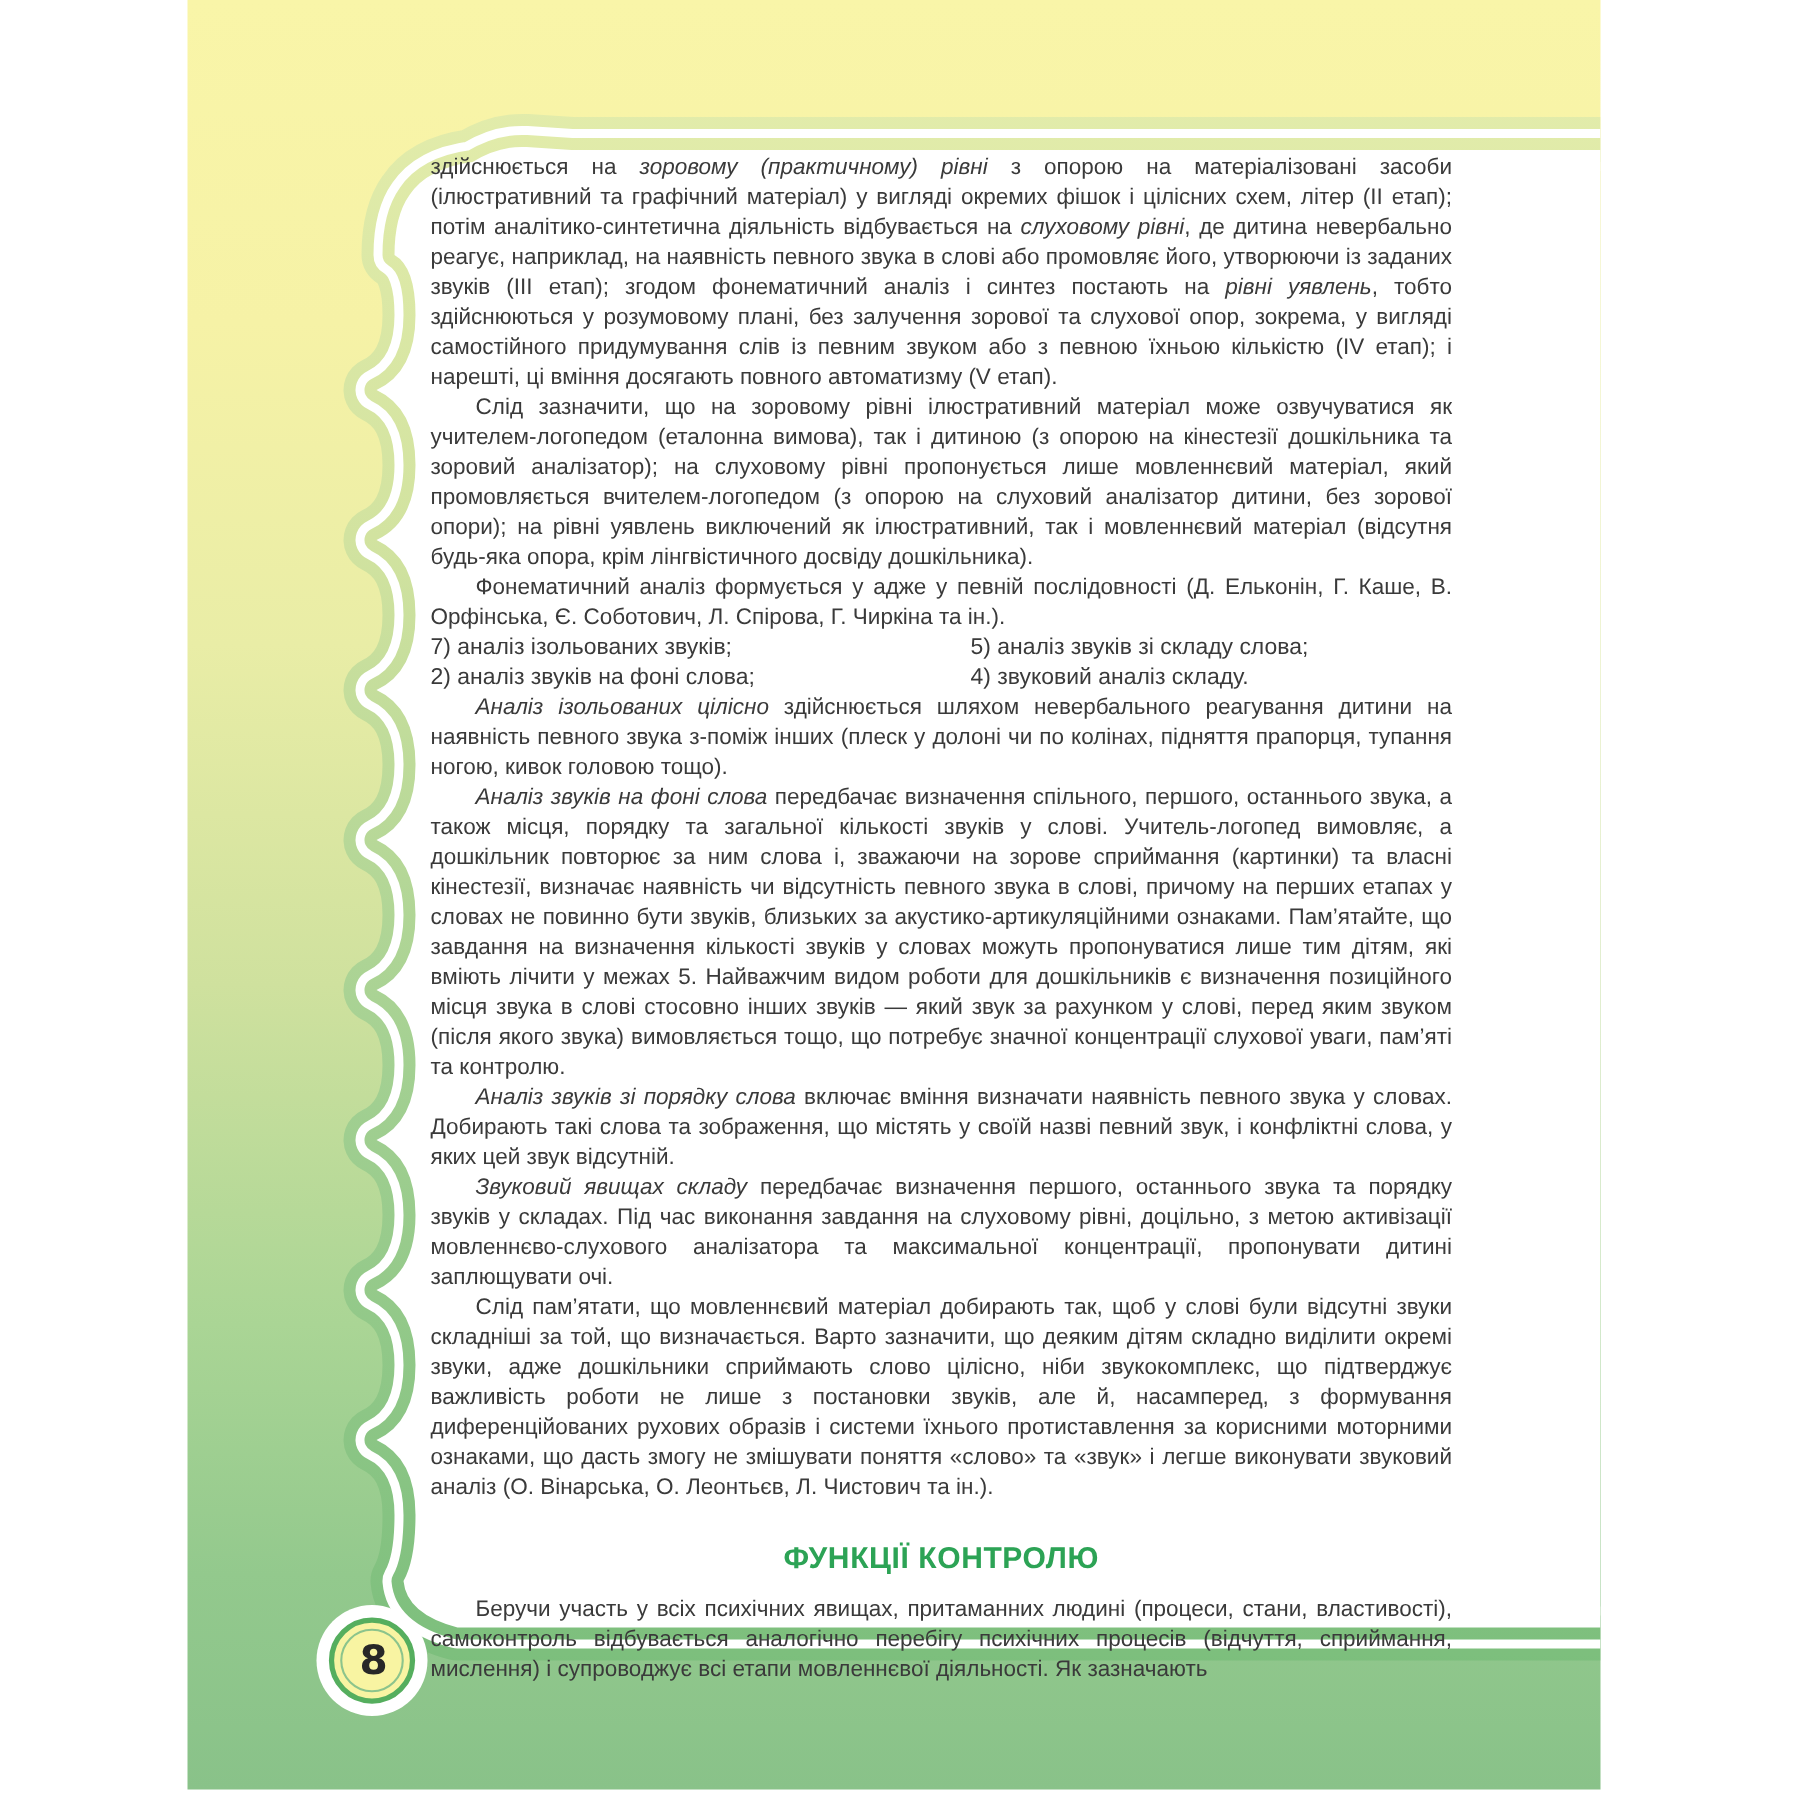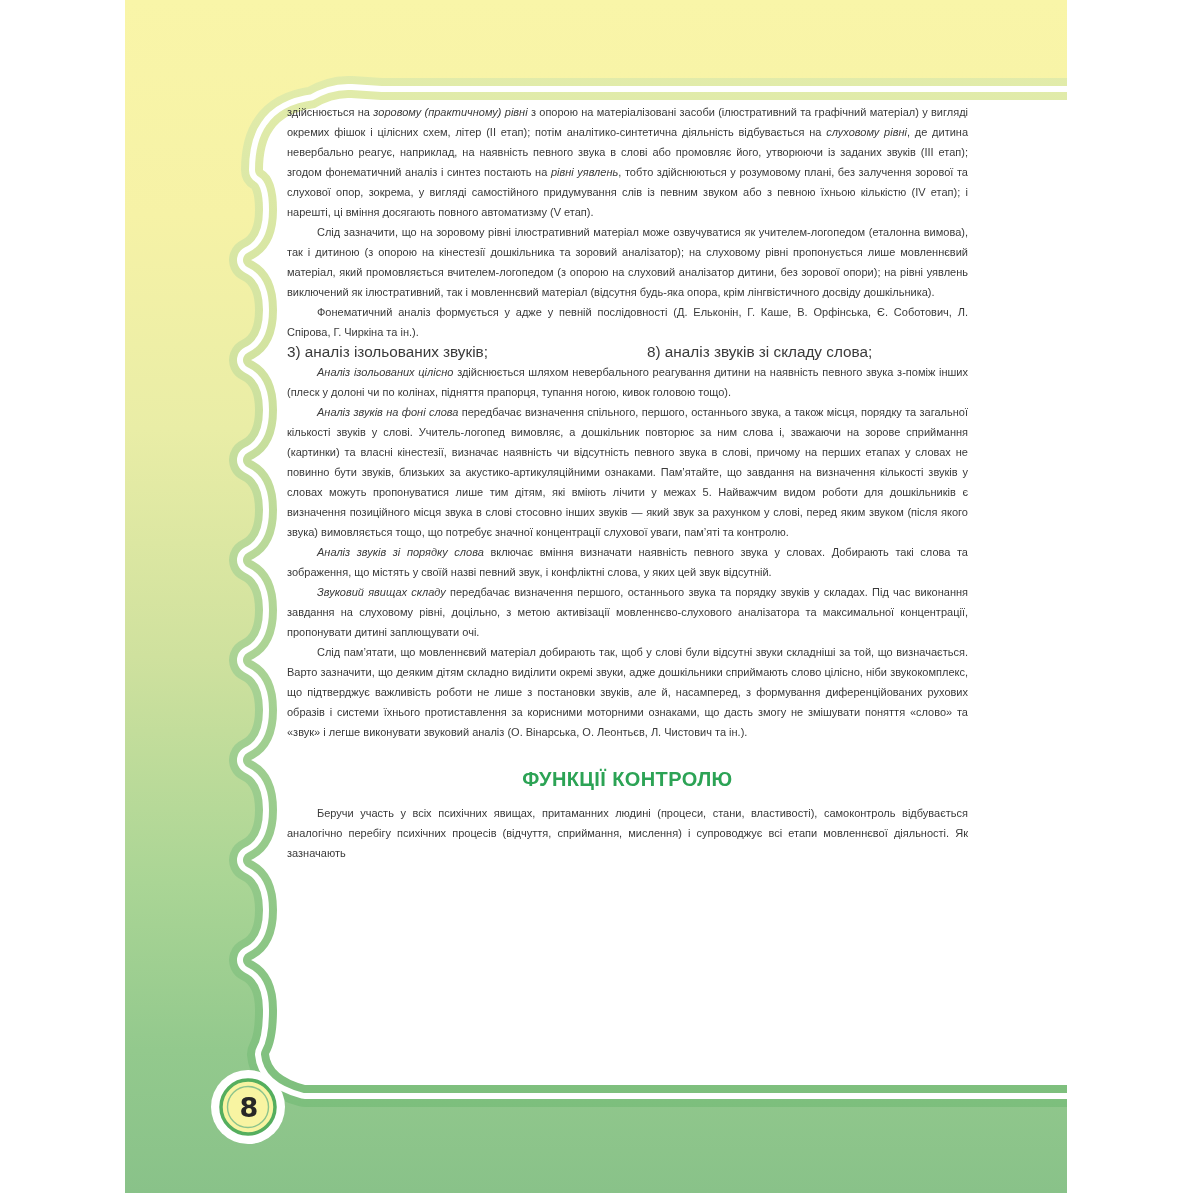--- a/index.html
+++ b/index.html
@@ -13,21 +13,21 @@
       #f9f5a8 0%, #f6f2a6 18%, #e9eda6 36%, #cfe19e 55%,
       #aad595 74%, #93c98d 88%, #89c289 100%);
     overflow:hidden;
   }
   .decor{position:absolute;left:0;top:0;width:942px;height:1193px;}
   .text-col{
     position:absolute;left:162px;top:102px;width:681px;
     color:#3a3a3a;
   }
   .para{
-    margin:0;font-size:11px;line-height:20px;text-align:justify;
+    margin:0;font-size:15px;line-height:20px;text-align:justify;
     color:#3a3a3a;
   }
   .para.ind{text-indent:30px;}
   .it{font-style:italic;}
   .list2{display:flex;font-size:15.3px;line-height:20px;margin:0;}
   .list2 .col{display:block;}
   .list2 .col.left{width:360px;flex:0 0 360px;}
   .list2 .col.right{flex:1;}
   .li{white-space:nowrap;}
   .sec-h{
@@ -81,24 +81,26 @@
   </svg>
 
   <div class="badge-num">8</div>
 
   <div class="text-col" id="text-flow">
       <p class="para"><span>здійснюється на </span><span class="it">зоровому (практичному) рівні</span><span> з опорою на матеріалізовані засоби (ілюстративний та графічний матеріал) у вигляді окремих фішок і цілісних схем, літер (ІІ етап); потім аналітико-синтетична діяльність відбувається на </span><span class="it">слуховому рівні</span><span>, де дитина невербально реагує, наприклад, на наявність певного звука в слові або промовляє його, утворюючи із заданих звуків (ІІІ етап); згодом фонематичний аналіз і синтез постають на </span><span class="it">рівні уявлень</span><span>, тобто здійснюються у розумовому плані, без залучення зорової та слухової опор, зокрема, у вигляді самостійного придумування слів із певним звуком або з певною їхньою кількістю (IV етап); і нарешті, ці вміння досягають повного автоматизму (V етап).</span></p>
       <p class="para ind"><span>Слід зазначити, що на зоровому рівні ілюстративний матеріал може озвучуватися як учителем-логопедом (еталонна вимова), так і дитиною (з опорою на кінестезії дошкільника та зоровий аналізатор); на слуховому рівні пропонується лише мовленнєвий матеріал, який промовляється вчителем-логопедом (з опорою на слуховий аналізатор дитини, без зорової опори); на рівні уявлень виключений як ілюстративний, так і мовленнєвий матеріал (відсутня будь-яка опора, крім лінгвістичного досвіду дошкільника).</span></p>
       <p class="para ind"><span>Фонематичний аналіз формується у адже у певній послідовності (Д. Ельконін, Г. Каше, В. Орфінська, Є. Соботович, Л. Спірова, Г. Чиркіна та ін.).</span></p>
       <div class="list2">
         <div class="col left">
-          <div class="li">3)  аналіз ізольованих звуків;</div>
+          <div class="li">7)  аналіз ізольованих звуків;</div>
+          <div class="li">2)  аналіз звуків на фоні слова;</div>
         </div>
         <div class="col right">
-          <div class="li">8)  аналіз звуків зі складу слова;</div>
+          <div class="li">5)  аналіз звуків зі складу слова;</div>
+          <div class="li">4)  звуковий аналіз складу.</div>
         </div>
       </div>
       <p class="para ind"><span class="it">Аналіз ізольованих цілісно</span><span> здійснюється шляхом невербального реагування дитини на наявність певного звука з-поміж інших (плеск у долоні чи по колінах, підняття прапорця, тупання ногою, кивок головою тощо).</span></p>
       <p class="para ind"><span class="it">Аналіз звуків на фоні слова</span><span> передбачає визначення спільного, першого, останнього звука, а також місця, порядку та загальної кількості звуків у слові. Учитель-логопед вимовляє, а дошкільник повторює за ним слова і, зважаючи на зорове сприймання (картинки) та власні кінестезії, визначає наявність чи відсутність певного звука в слові, причому на перших етапах у словах не повинно бути звуків, близьких за акустико-артикуляційними ознаками. Пам’ятайте, що завдання на визначення кількості звуків у словах можуть пропонуватися лише тим дітям, які вміють лічити у межах 5. Найважчим видом роботи для дошкільників є визначення позиційного місця звука в слові стосовно інших звуків — який звук за рахунком у слові, перед яким звуком (після якого звука) вимовляється тощо, що потребує значної концентрації слухової уваги, пам’яті та контролю.</span></p>
       <p class="para ind"><span class="it">Аналіз звуків зі порядку слова</span><span> включає вміння визначати наявність певного звука у словах. Добирають такі слова та зображення, що містять у своїй назві певний звук, і конфліктні слова, у яких цей звук відсутній.</span></p>
       <p class="para ind"><span class="it">Звуковий явищах складу</span><span> передбачає визначення першого, останнього звука та порядку звуків у складах. Під час виконання завдання на слуховому рівні, доцільно, з метою активізації мовленнєво-слухового аналізатора та максимальної концентрації, пропонувати дитині заплющувати очі.</span></p>
       <p class="para ind"><span>Слід пам’ятати, що мовленнєвий матеріал добирають так, щоб у слові були відсутні звуки складніші за той, що визначається. Варто зазначити, що деяким дітям складно виділити окремі звуки, адже дошкільники сприймають слово цілісно, ніби звукокомплекс, що підтверджує важливість роботи не лише з постановки звуків, але й, насамперед, з формування диференційованих рухових образів і системи їхнього протиставлення за корисними моторними ознаками, що дасть змогу не змішувати поняття «слово» та «звук» і легше виконувати звуковий аналіз (О. Вінарська, О. Леонтьєв, Л. Чистович та ін.).</span></p>
       <h2 class="sec-h">ФУНКЦІЇ КОНТРОЛЮ</h2>
       <p class="para ind"><span>Беручи участь у всіх психічних явищах, притаманних людині (процеси, стани, властивості), самоконтроль відбувається аналогічно перебігу психічних процесів (відчуття, сприймання, мислення) і супроводжує всі етапи мовленнєвої діяльності. Як зазначають</span></p>
     </div>

